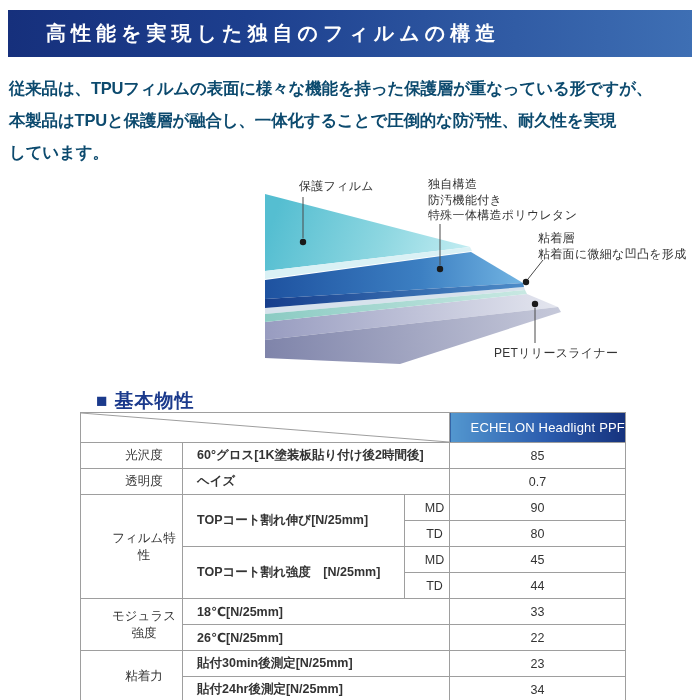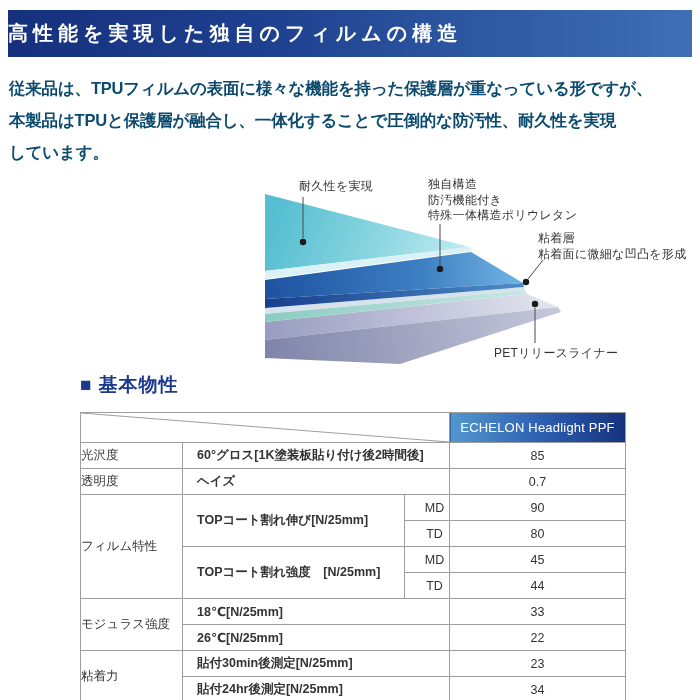--- a/index.html
+++ b/index.html
@@ -1,51 +1,51 @@
 <!DOCTYPE html>
 <html><head>
 <meta charset="utf-8">
 <style>
   html,body{margin:0;padding:0;background:#fff;}
   .page{position:relative;width:700px;height:700px;background:#fff;overflow:hidden;
         font-family:"Liberation Sans","DejaVu Sans",sans-serif;}
   
   .banner{position:absolute;left:8px;top:10px;width:684px;height:47px;
           background:linear-gradient(90deg,#16307c 0%,#1d3f8e 35%,#3e6fb4 100%);}
-  .banner h1{margin:0;line-height:47px;font-size:20px;font-weight:600;
+  .banner h1{margin:0;padding-left:38px;line-height:47px;font-size:20px;font-weight:600;
              color:#fff;letter-spacing:5px;
              font-family:"Liberation Serif","DejaVu Serif",serif;}
   
   .intro{position:absolute;left:9px;top:72px;width:676px;margin:0;
          font-size:16.5px;line-height:32px;color:#0c4a6e;font-weight:600;
          letter-spacing:-0.2px;white-space:pre-line;}
   
   .diagram-svg{position:absolute;left:0;top:0;width:700px;height:700px;pointer-events:none;}
   .dlabel{position:absolute;font-size:12px;line-height:15.5px;color:#333;
           white-space:pre-line;letter-spacing:0.3px;}
   .lbl-protect{left:299px;top:179px;}
   .lbl-unique{left:428px;top:177px;}
   .lbl-adhesive{left:538px;top:231px;}
   .lbl-liner{left:494px;top:346px;}
   
-  .section-title{position:absolute;left:80px;top:372px;margin:0;font-size:19px;
+  .section-title{position:absolute;left:80px;top:372px;margin:16px;font-size:19px;
                  font-weight:bold;color:#1b3a8c;letter-spacing:1px;}
   .section-title .sq{margin-right:6px;}
   
   .spec-table{position:absolute;left:80px;top:412px;width:545px;
               border-collapse:collapse;table-layout:fixed;
               font-size:12.5px;color:#333;}
   .spec-table th,.spec-table td{border:1px solid #9e9e9e;padding:0;height:25px;
                                 font-weight:normal;vertical-align:middle;}
   .spec-table thead th{height:29px;}
   .diag-cell{position:relative;background:#fff;}
   .diag-svg{position:absolute;left:0;top:0;width:100%;height:100%;display:block;}
   .brand{background:linear-gradient(90deg,#5397cf 0%,#2b5cae 55%,#16327d 100%);
-         color:#fff;font-weight:bold;font-size:13px;text-align:center;letter-spacing:0.2px;margin-top:16px;}
-  td.cat{text-align:left;padding-left:0;}
+         color:#fff;font-weight:bold;font-size:13px;text-align:right;letter-spacing:0.2px;margin-top:16px;}
+  td.cat{text-align:center;padding-left:25px;}
   td.item{text-align:left;padding-left:14px;font-weight:bold;}
   td.dir{text-align:center;padding-left:15px;}
   td.val{text-align:center;}
 </style>
 </head>
 <body>
 
 <div class="page">
 
   <div class="banner">
@@ -105,21 +105,21 @@
       <line x1="535" y1="308" x2="535" y2="343"></line>
     </g>
     <g fill="#1a1a1a">
       <circle cx="303" cy="242" r="3.2"></circle>
       <circle cx="440" cy="269" r="3.2"></circle>
       <circle cx="526" cy="282" r="3.2"></circle>
       <circle cx="535" cy="304" r="3.2"></circle>
     </g>
   </svg>
 
-  <div class="dlabel lbl-protect">耐久性を実現</div>
+  <div class="dlabel lbl-protect">保護フィルム</div>
   <div class="dlabel lbl-adhesive">粘着層
 粘着面に微細な凹凸を形成</div>
   <div class="dlabel lbl-unique">独自構造
 防汚機能付き
 特殊一体構造ポリウレタン</div>
   <div class="dlabel lbl-liner">PETリリースライナー</div>
 
   <h2 class="section-title"><span class="sq">■</span><span>基本物性</span></h2>
 
   <table class="spec-table">

